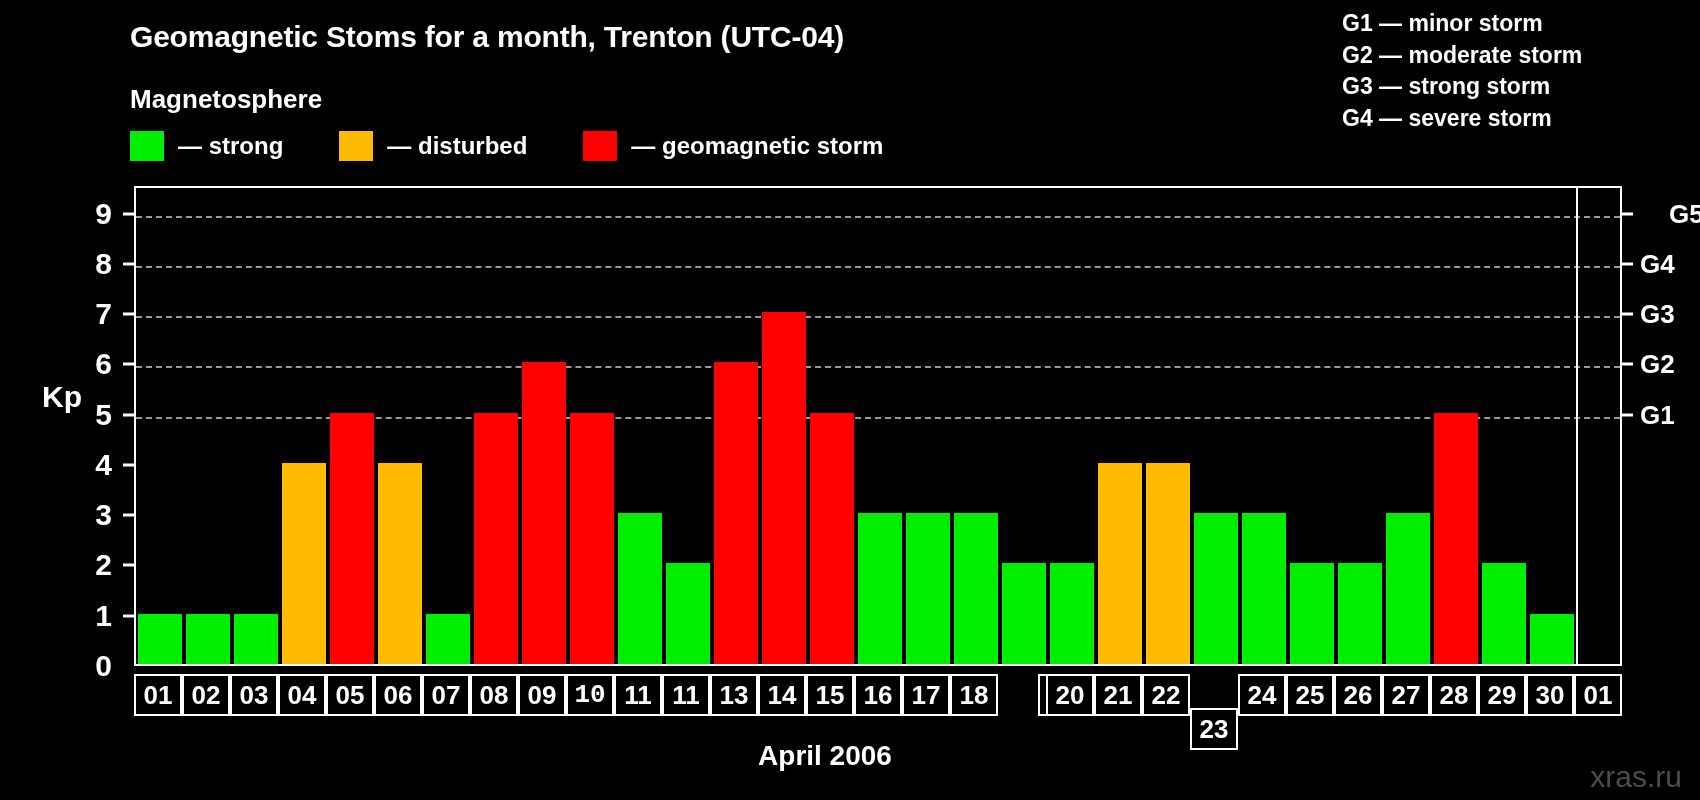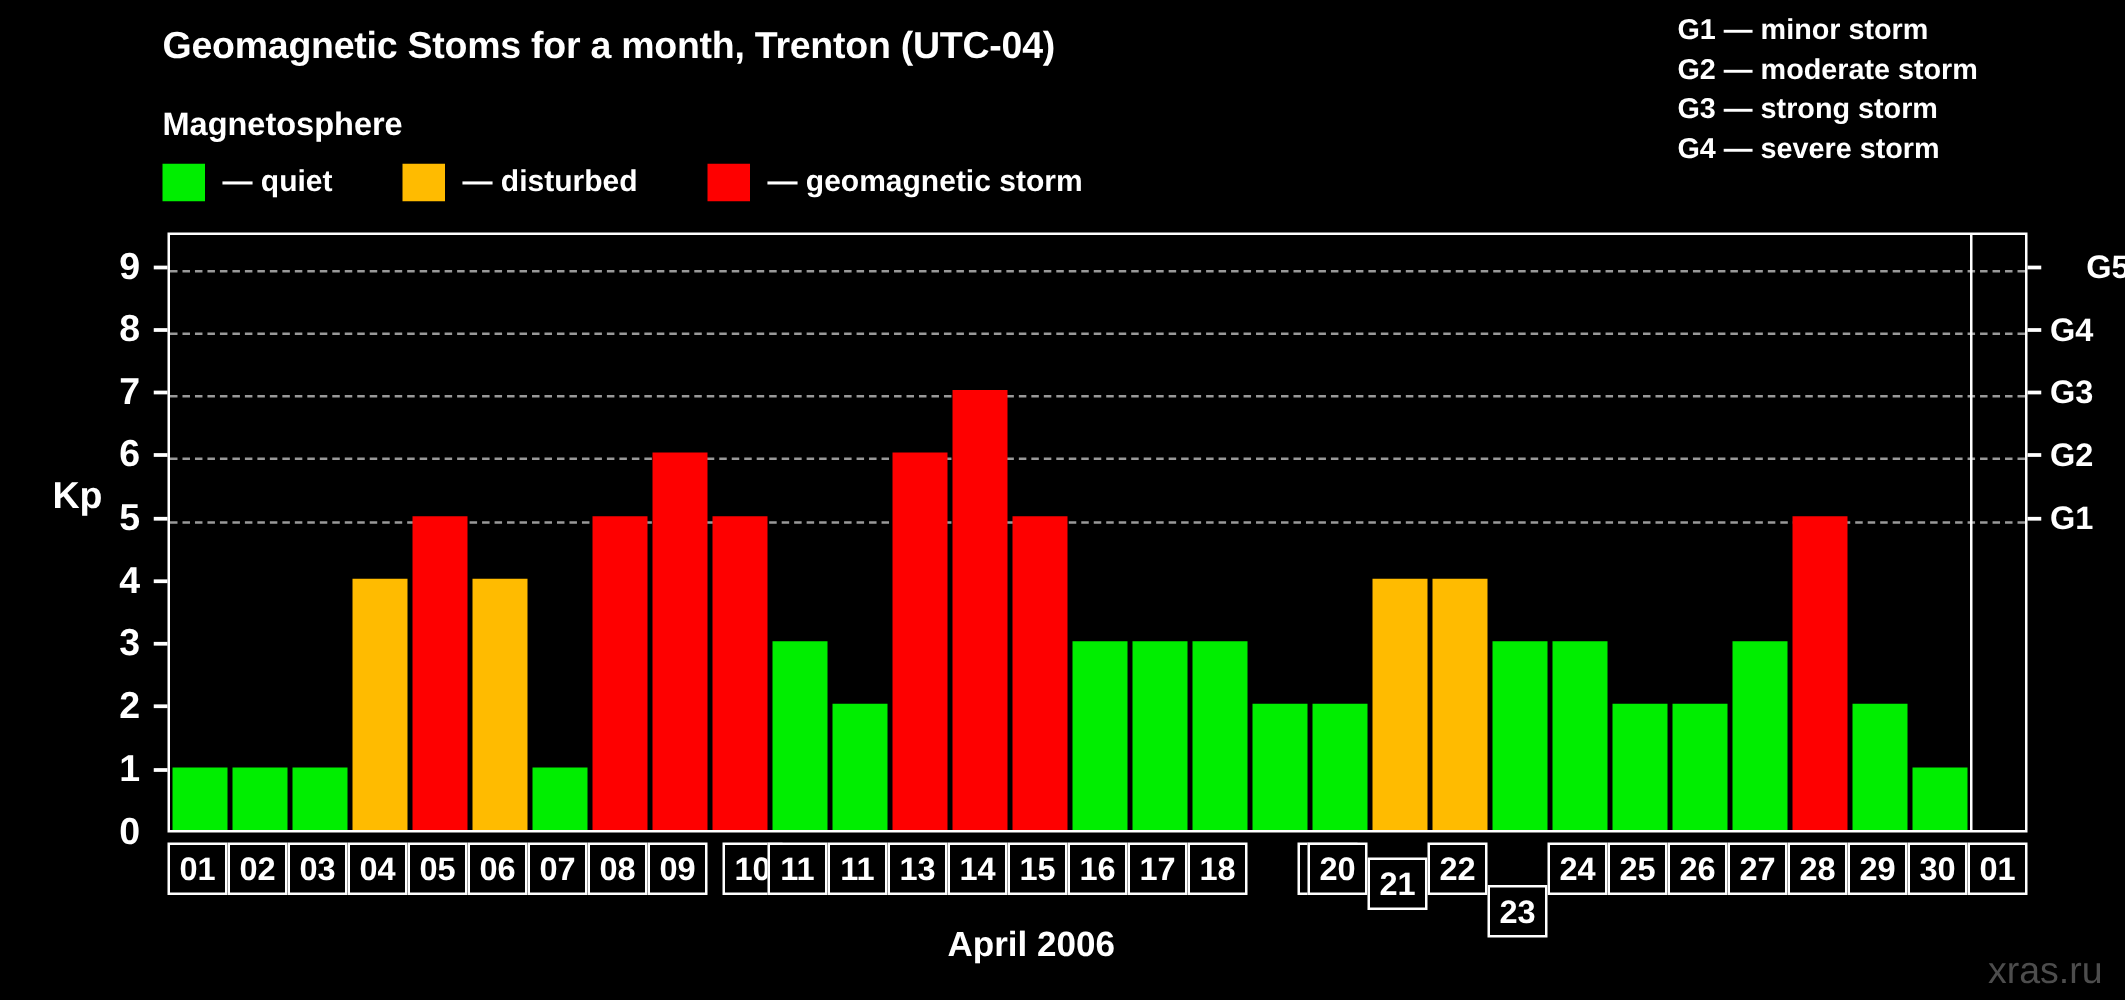--- a/index.html
+++ b/index.html
@@ -227,21 +227,21 @@
   <div class="storm-scale-row">G1 — minor storm</div>
   <div class="storm-scale-row">G2 — moderate storm</div>
   <div class="storm-scale-row">G3 — strong storm</div>
   <div class="storm-scale-row">G4 — severe storm</div>
 </div>
 
 <div class="legend-heading">Magnetosphere</div>
 <div class="legend-row">
   <div class="legend-item">
     <span class="legend-swatch" style="background:#00ee00"></span>
-    <span class="legend-label">— quiet</span>
+    <span class="legend-label">— strong</span>
   </div>
   <span class="legend-gap-1"></span>
   <div class="legend-item">
     <span class="legend-swatch" style="background:#ffbb00"></span>
     <span class="legend-label">— disturbed</span>
   </div>
   <span class="legend-gap-2"></span>
   <div class="legend-item">
     <span class="legend-swatch" style="background:#fe0000"></span>
     <span class="legend-label">— geomagnetic storm</span>
@@ -393,32 +393,32 @@
 <div id="day-axis">
     <div class="day-cell" style="left: 0px; width: 48px;">01</div>
     <div class="day-cell" style="left: 48px; width: 48px;">02</div>
     <div class="day-cell" style="left: 96px; width: 48px;">03</div>
     <div class="day-cell" style="left: 144px; width: 48px;">04</div>
     <div class="day-cell" style="left: 192px; width: 48px;">05</div>
     <div class="day-cell" style="left: 240px; width: 48px;">06</div>
     <div class="day-cell" style="left: 288px; width: 48px;">07</div>
     <div class="day-cell" style="left: 336px; width: 48px;">08</div>
     <div class="day-cell" style="left: 384px; width: 48px;">09</div>
-    <div class="day-cell" style="left: 444px; width: 48px;">10</div>
+    <div class="day-cell" style="left: 432px; width: 48px; font-family: Liberation Mono, monospace;">10</div>
     <div class="day-cell" style="left: 480px; width: 48px;">11</div>
     <div class="day-cell" style="left: 528px; width: 48px;">11</div>
     <div class="day-cell" style="left: 576px; width: 48px;">13</div>
     <div class="day-cell" style="left: 624px; width: 48px;">14</div>
     <div class="day-cell" style="left: 672px; width: 48px;">15</div>
     <div class="day-cell" style="left: 720px; width: 48px;">16</div>
     <div class="day-cell" style="left: 768px; width: 48px;">17</div>
     <div class="day-cell" style="left: 816px; width: 48px;">18</div>
     <div class="day-cell" style="left: 904px; width: 48px;">19</div>
     <div class="day-cell" style="left: 912px; width: 48px;">20</div>
-    <div class="day-cell" style="left: 960px; width: 48px; margin-top: 12px;">21</div>
+    <div class="day-cell" style="left: 960px; width: 48px;">21</div>
     <div class="day-cell" style="left: 1008px; width: 48px;">22</div>
     <div class="day-cell" style="left: 1056px; width: 48px; margin-top: 34px;">23</div>
     <div class="day-cell" style="left: 1104px; width: 48px;">24</div>
     <div class="day-cell" style="left: 1152px; width: 48px;">25</div>
     <div class="day-cell" style="left: 1200px; width: 48px;">26</div>
     <div class="day-cell" style="left: 1248px; width: 48px;">27</div>
     <div class="day-cell" style="left: 1296px; width: 48px;">28</div>
     <div class="day-cell" style="left: 1344px; width: 48px;">29</div>
     <div class="day-cell" style="left: 1392px; width: 48px;">30</div>
     <div class="day-cell" style="left: 1440px; width: 48px;">01</div>

